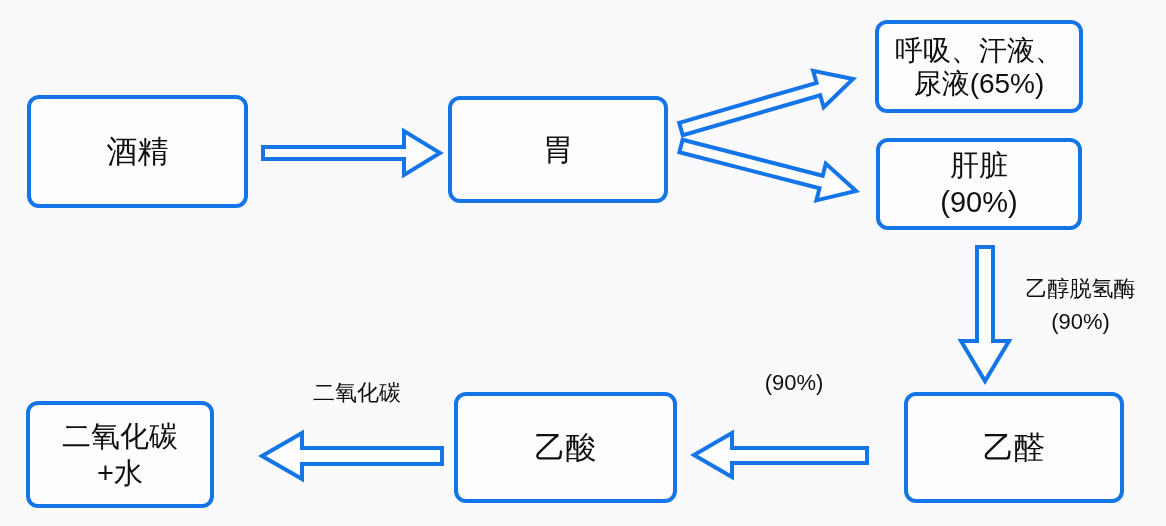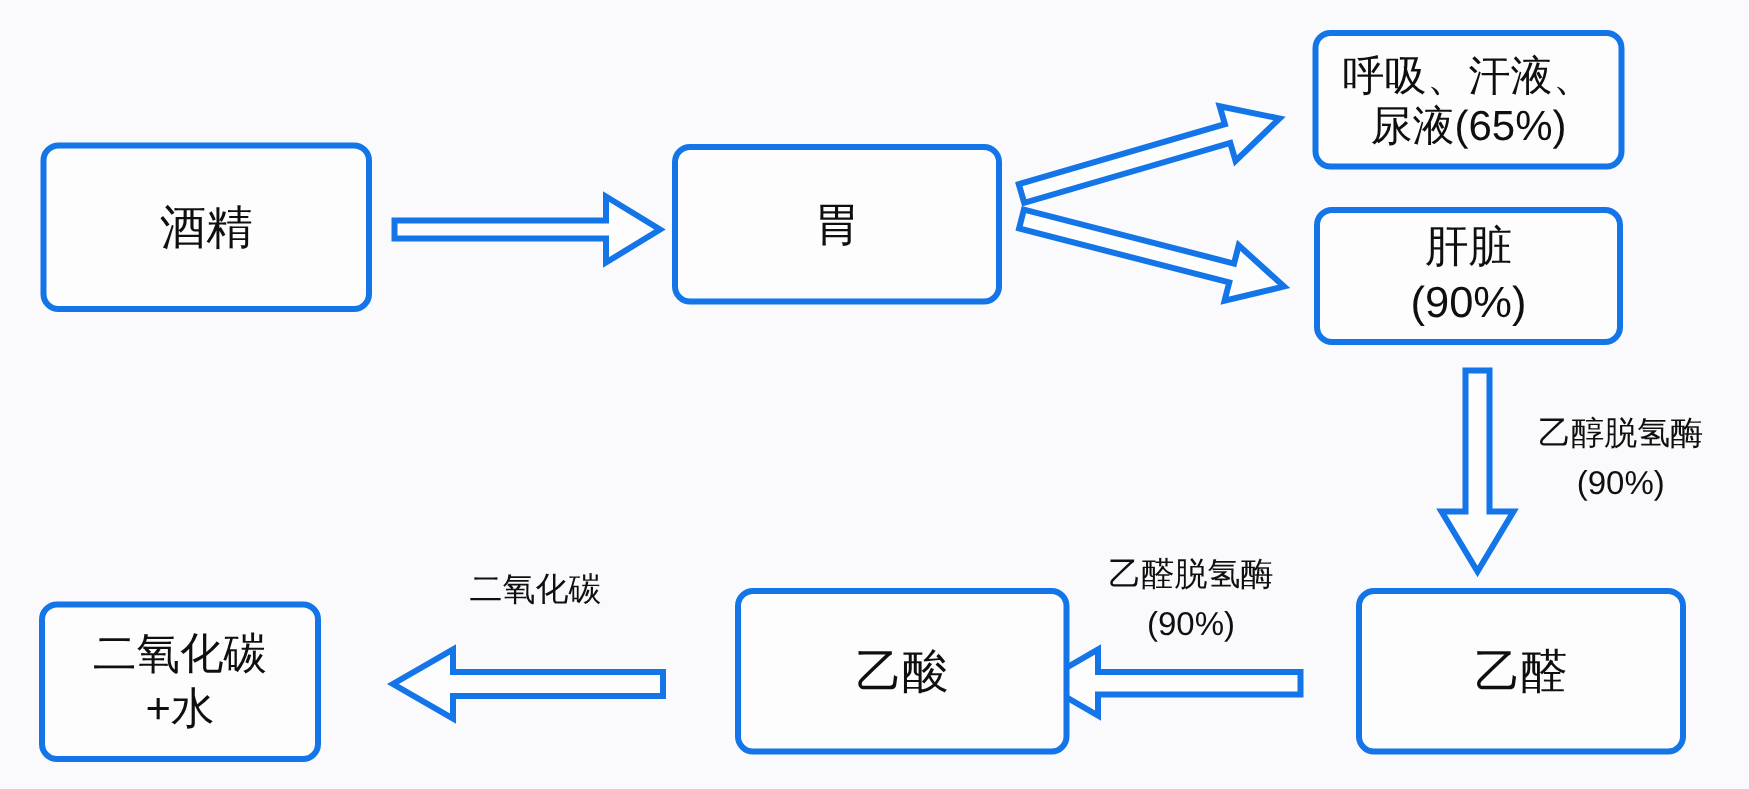--- a/index.html
+++ b/index.html
@@ -87,36 +87,35 @@
 
   <div class="node font-md" style="left:876px; top:138px; width:206px; height:92px;">
     <span class="nline">肝脏</span>
     <span class="nline">(90%)</span>
   </div>
 
   <div class="node" style="left:904px; top:392px; width:220px; height:111px;">
     <span class="nline">乙醛</span>
   </div>
 
-  <div class="node" style="left:454px; top:392px; width:223px; height:111px;margin-left:36px;">
+  <div class="node" style="left:454px; top:392px; width:223px; height:111px;">
     <span class="nline">乙酸</span>
   </div>
 
   <div class="node font-md" style="left:26px; top:401px; width:188px; height:107px;">
     <span class="nline">二氧化碳</span>
     <span class="nline">+水</span>
   </div>
 
   <div class="edge-label" style="left:1008px; top:272px; width:145px;">
     <span class="lline">乙醇脱氢酶</span>
     <span class="lline">(90%)</span>
   </div>
 
   <div class="edge-label" style="left:722px; top:366px; width:144px;">
-    <span class="lline">乙醛脱氢酶</span>
     <span class="lline">(90%)</span>
   </div>
 
   <div class="edge-label" style="left:284px; top:376px; width:146px;">
     <span class="lline">二氧化碳</span>
   </div>
 
 </div>
 
 </body></html>

